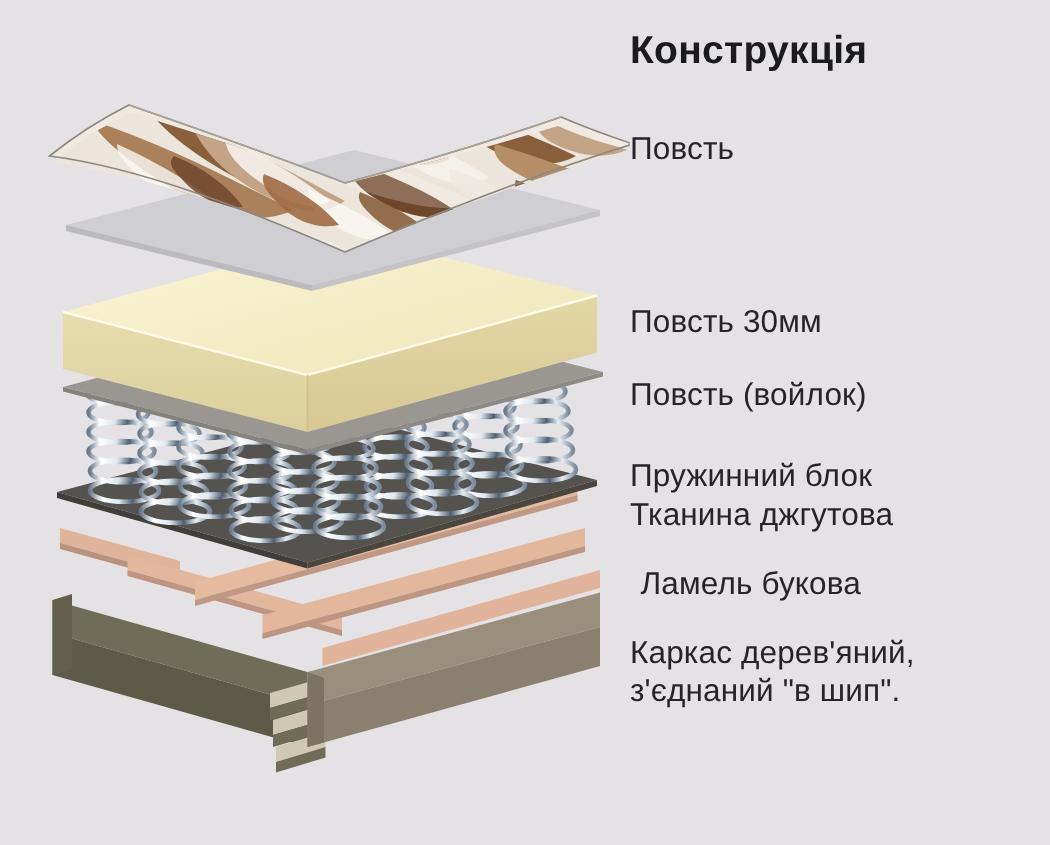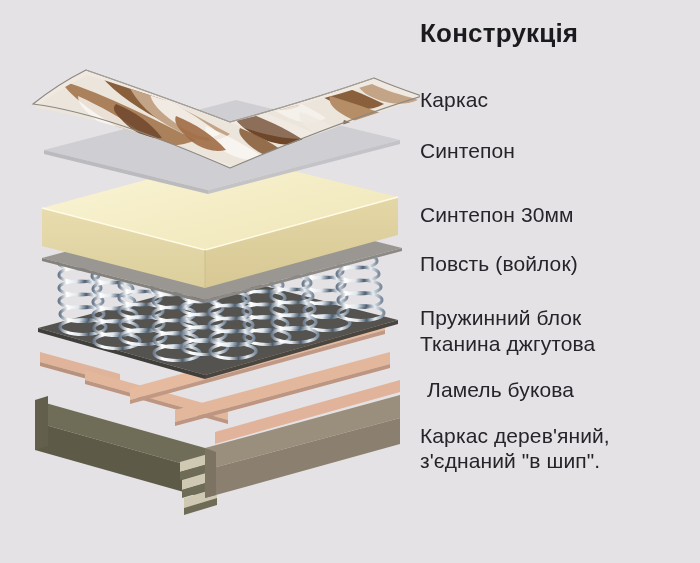--- a/index.html
+++ b/index.html
@@ -318,25 +318,24 @@
 
         <path d="M86,70 C138,88 188,106 230,122 C274,110 322,96 374,78" fill="none" stroke="#a8a49c" stroke-width="0.9"></path>
       </g>
     </svg>
   </div>
 
   <div id="labels">
 
     <div class="title">Конструкція</div>
 
-    <div class="label" style="top:88px">Каркас</div>
-
-    <div class="label" style="top:139px">Синтепон</div>
-
-    <div class="label" style="top:203px">Синтепон 30мм</div>
+    <div class="label" style="top:88px">Повсть</div>
+
+
+    <div class="label" style="top:203px">Повсть 30мм</div>
 
     <div class="label" style="top:306px">Пружинний блок</div>
 
     <div class="label" style="top:252px">Повсть (войлок)</div>
 
     <div class="label" style="top:332px">Тканина джгутова</div>
 
     <div class="label l2" style="top:424px">
       <div>Каркас дерев'яний,</div>
       <div>з'єднаний "в шип".</div>

